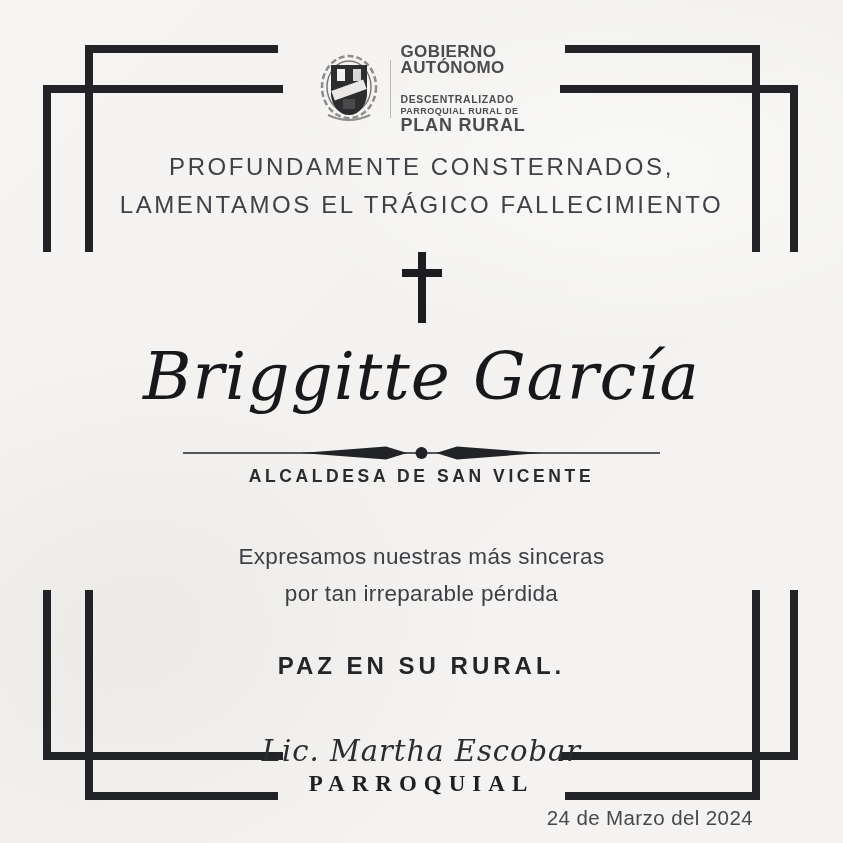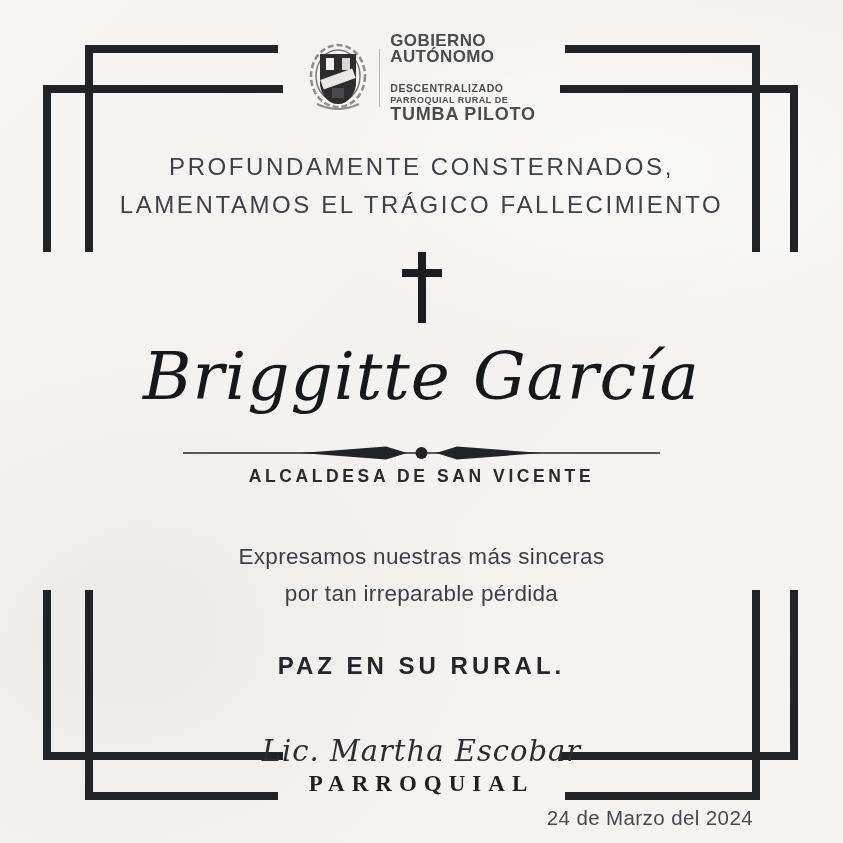--- a/index.html
+++ b/index.html
@@ -11,21 +11,21 @@
   .canvas{
     position:relative;width:843px;height:843px;overflow:hidden;
     background:
       radial-gradient(ellipse 600px 300px at 75% 20%, rgba(255,255,255,.55), rgba(255,255,255,0) 60%),
       radial-gradient(ellipse 500px 400px at 15% 75%, rgba(222,220,216,.35), rgba(222,220,216,0) 70%),
       linear-gradient(135deg,#f6f5f3 0%,#f3f2f0 45%,#f5f4f2 100%);
   }
   .frames{position:absolute;left:0;top:0;}
 
   
-  .logo-row{position:absolute;left:0;top:33px;width:100%;display:flex;justify-content:center;align-items:center;gap:10px;}
+  .logo-row{position:absolute;left:0;top:44px;width:100%;display:flex;justify-content:center;align-items:center;gap:10px;}
   .crest svg{display:block;}
   .logo-sep{width:1px;height:58px;background:#b9b8b6;}
   .org-block{display:flex;flex-direction:column;justify-content:center;color:#4b4c4e;text-align:left;line-height:1;}
   .org-l1,.org-l2{font-size:17px;font-weight:700;letter-spacing:.4px;line-height:16px;}
   .org-l3{font-size:10.5px;font-weight:600;letter-spacing:.6px;line-height:11px;margin-top:18px;}
   .org-l4{font-size:9px;font-weight:700;letter-spacing:.5px;line-height:10px;margin-top:1px;}
   .org-l5{font-size:18px;font-weight:800;letter-spacing:.8px;line-height:17px;margin-top:1px;}
 
   
   .headline{position:absolute;left:0;top:148px;width:100%;text-align:center;color:#3e4147;font-size:24px;font-weight:400;letter-spacing:2.6px;line-height:38px;}
@@ -101,21 +101,21 @@
         <path d="M25,48 h12 v10 h-12 z" fill="#4a4a4c"></path>
         <path d="M10,64 q21,10 42,0" fill="none" stroke="#8e8d8b" stroke-width="2"></path>
       </svg>
     </span>
     <span class="logo-sep"></span>
     <span class="org-block">
       <span class="org-l1">GOBIERNO</span>
       <span class="org-l2">AUTÓNOMO</span>
       <span class="org-l3">DESCENTRALIZADO</span>
       <span class="org-l4">PARROQUIAL RURAL DE</span>
-      <span class="org-l5">TUMBA PILOTO</span>
+      <span class="org-l5">PLAN RURAL</span>
     </span>
   </div>
 
   <div class="headline">
     <div>PROFUNDAMENTE CONSTERNADOS,</div>
     <div>LAMENTAMOS EL TRÁGICO FALLECIMIENTO</div>
   </div>
 
   <div class="cross">
     <div class="cross-v"></div>

